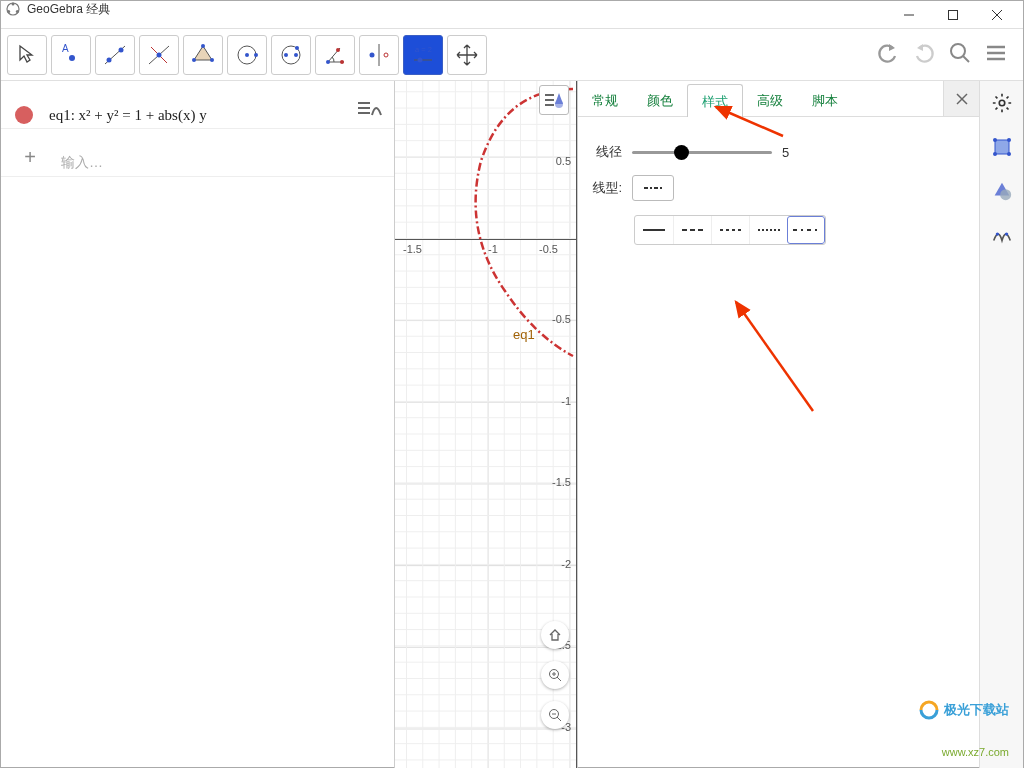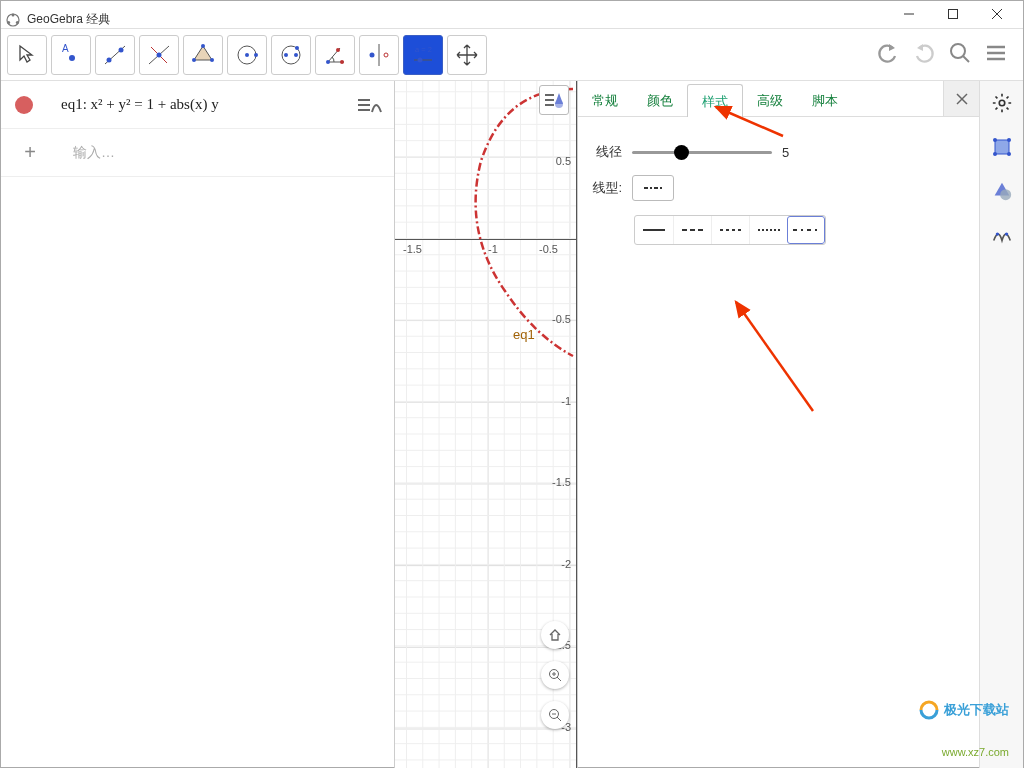--- a/index.html
+++ b/index.html
@@ -1,32 +1,32 @@
 <!DOCTYPE html>
 <html><head>
 <meta charset="utf-8">
 <style>
   * { box-sizing: border-box; margin: 0; padding: 0; font-family: Arial, "Microsoft YaHei", sans-serif; }
   html, body { width: 1024px; height: 768px; overflow: hidden; background: #f0f0f0; }
   .window { width: 1024px; height: 768px; background: #fff; border: 1px solid #aaa; position: relative; }
-  .titlebar { height: 28px; display: flex; align-items: flex-end; padding: 0 4px; border-bottom: 1px solid #e0e0e0; font-size: 12px; color: #333; }
+  .titlebar { height: 28px; display: flex; align-items: flex-start; padding: 0 4px; border-bottom: 1px solid #e0e0e0; font-size: 12px; color: #333; }
   .titlebar .tb-icon { width: 16px; height: 16px; margin-right: 6px; display:flex; align-items:center; justify-content:center;}
   .titlebar .spacer { flex: 1; }
   .winbtn { width: 44px; height: 28px; display: flex; align-items: center; justify-content: center; color: #333; }
   .toolbar { height: 52px; display: flex; align-items: center; padding: 4px 6px; border-bottom: 1px solid #e0e0e0; gap: 4px; }
   .tool { width: 40px; height: 40px; border: 1px solid #ccc; border-radius: 3px; display: flex; align-items: center; justify-content: center; background: #fff; position: relative; }
   .tool.selected { border-color: #3b5fc4; background:#1d4ed8; }
   .tool svg { width: 30px; height: 30px; }
   .toolbar .spacer { flex: 1; }
   .right-tools { display: flex; align-items: center; gap: 10px; padding-right: 8px; color: #888; }
   .right-tools svg { width: 26px; height: 26px; }
   
   .main { display: flex; height: calc(768px - 28px - 52px); position: relative; }
   .algebra { width: 394px; border-right: 1px solid #ccc; display: flex; flex-direction: column; }
-  .alg-row { display: flex; align-items: center; min-height: 48px; border-bottom: 1px solid #eee; padding: 4px 6px; gap: 20px; }
+  .alg-row { display: flex; align-items: flex-end; min-height: 48px; border-bottom: 1px solid #eee; padding: 4px 6px; gap: 8px; }
   .visdot { width: 18px; height: 18px; border-radius: 50%; background: #d75f5f; margin: 0 8px; }
   .eq { font-size: 15px; color: #222; font-family: "Cambria Math", serif; }
   .alg-row .spacer { flex: 1; }
   .rowbtn { width: 38px; height: 32px; display:flex; align-items:center; justify-content:center; color:#555; }
   .plus { width: 30px; height: 30px; display:flex; align-items:center; justify-content:center; color:#888; font-size:20px; margin:0 8px;}
   .input-placeholder { color: #aaa; font-size: 14px; }
   
   .graphics { flex: 0 0 182px; width: 182px; position: relative; background: #fff; }
   .grid-bg {
     position:absolute; inset:0;

